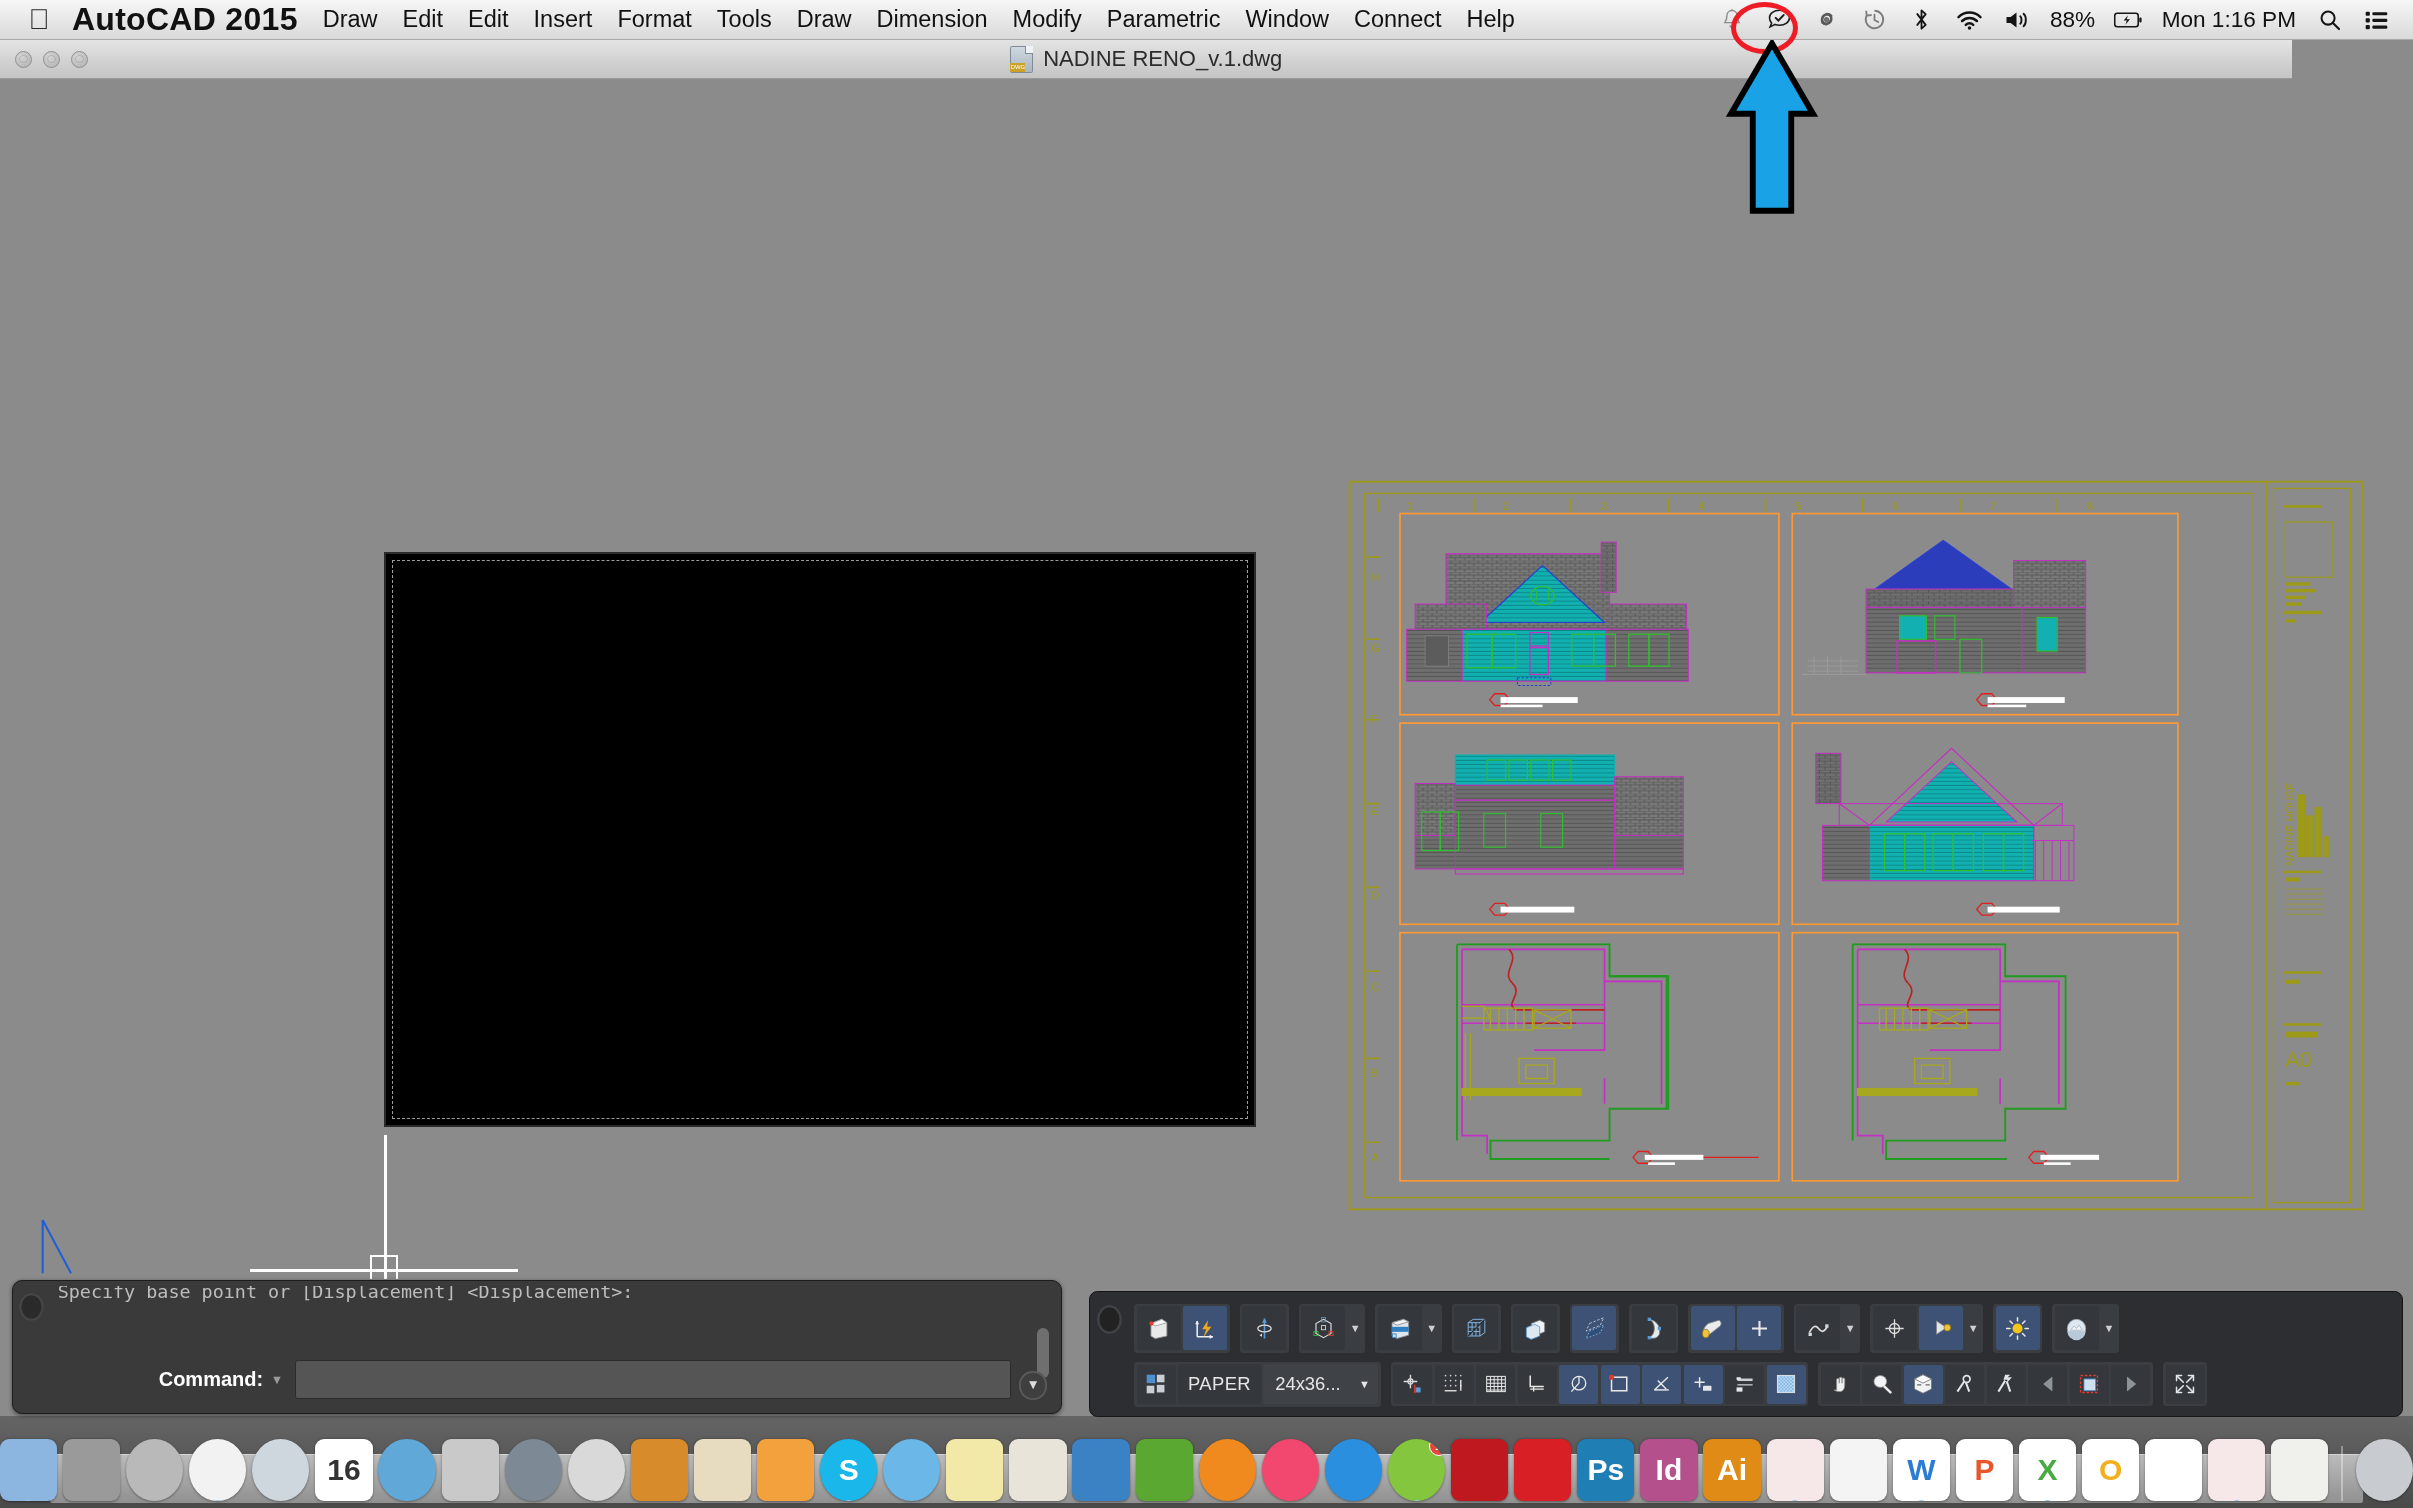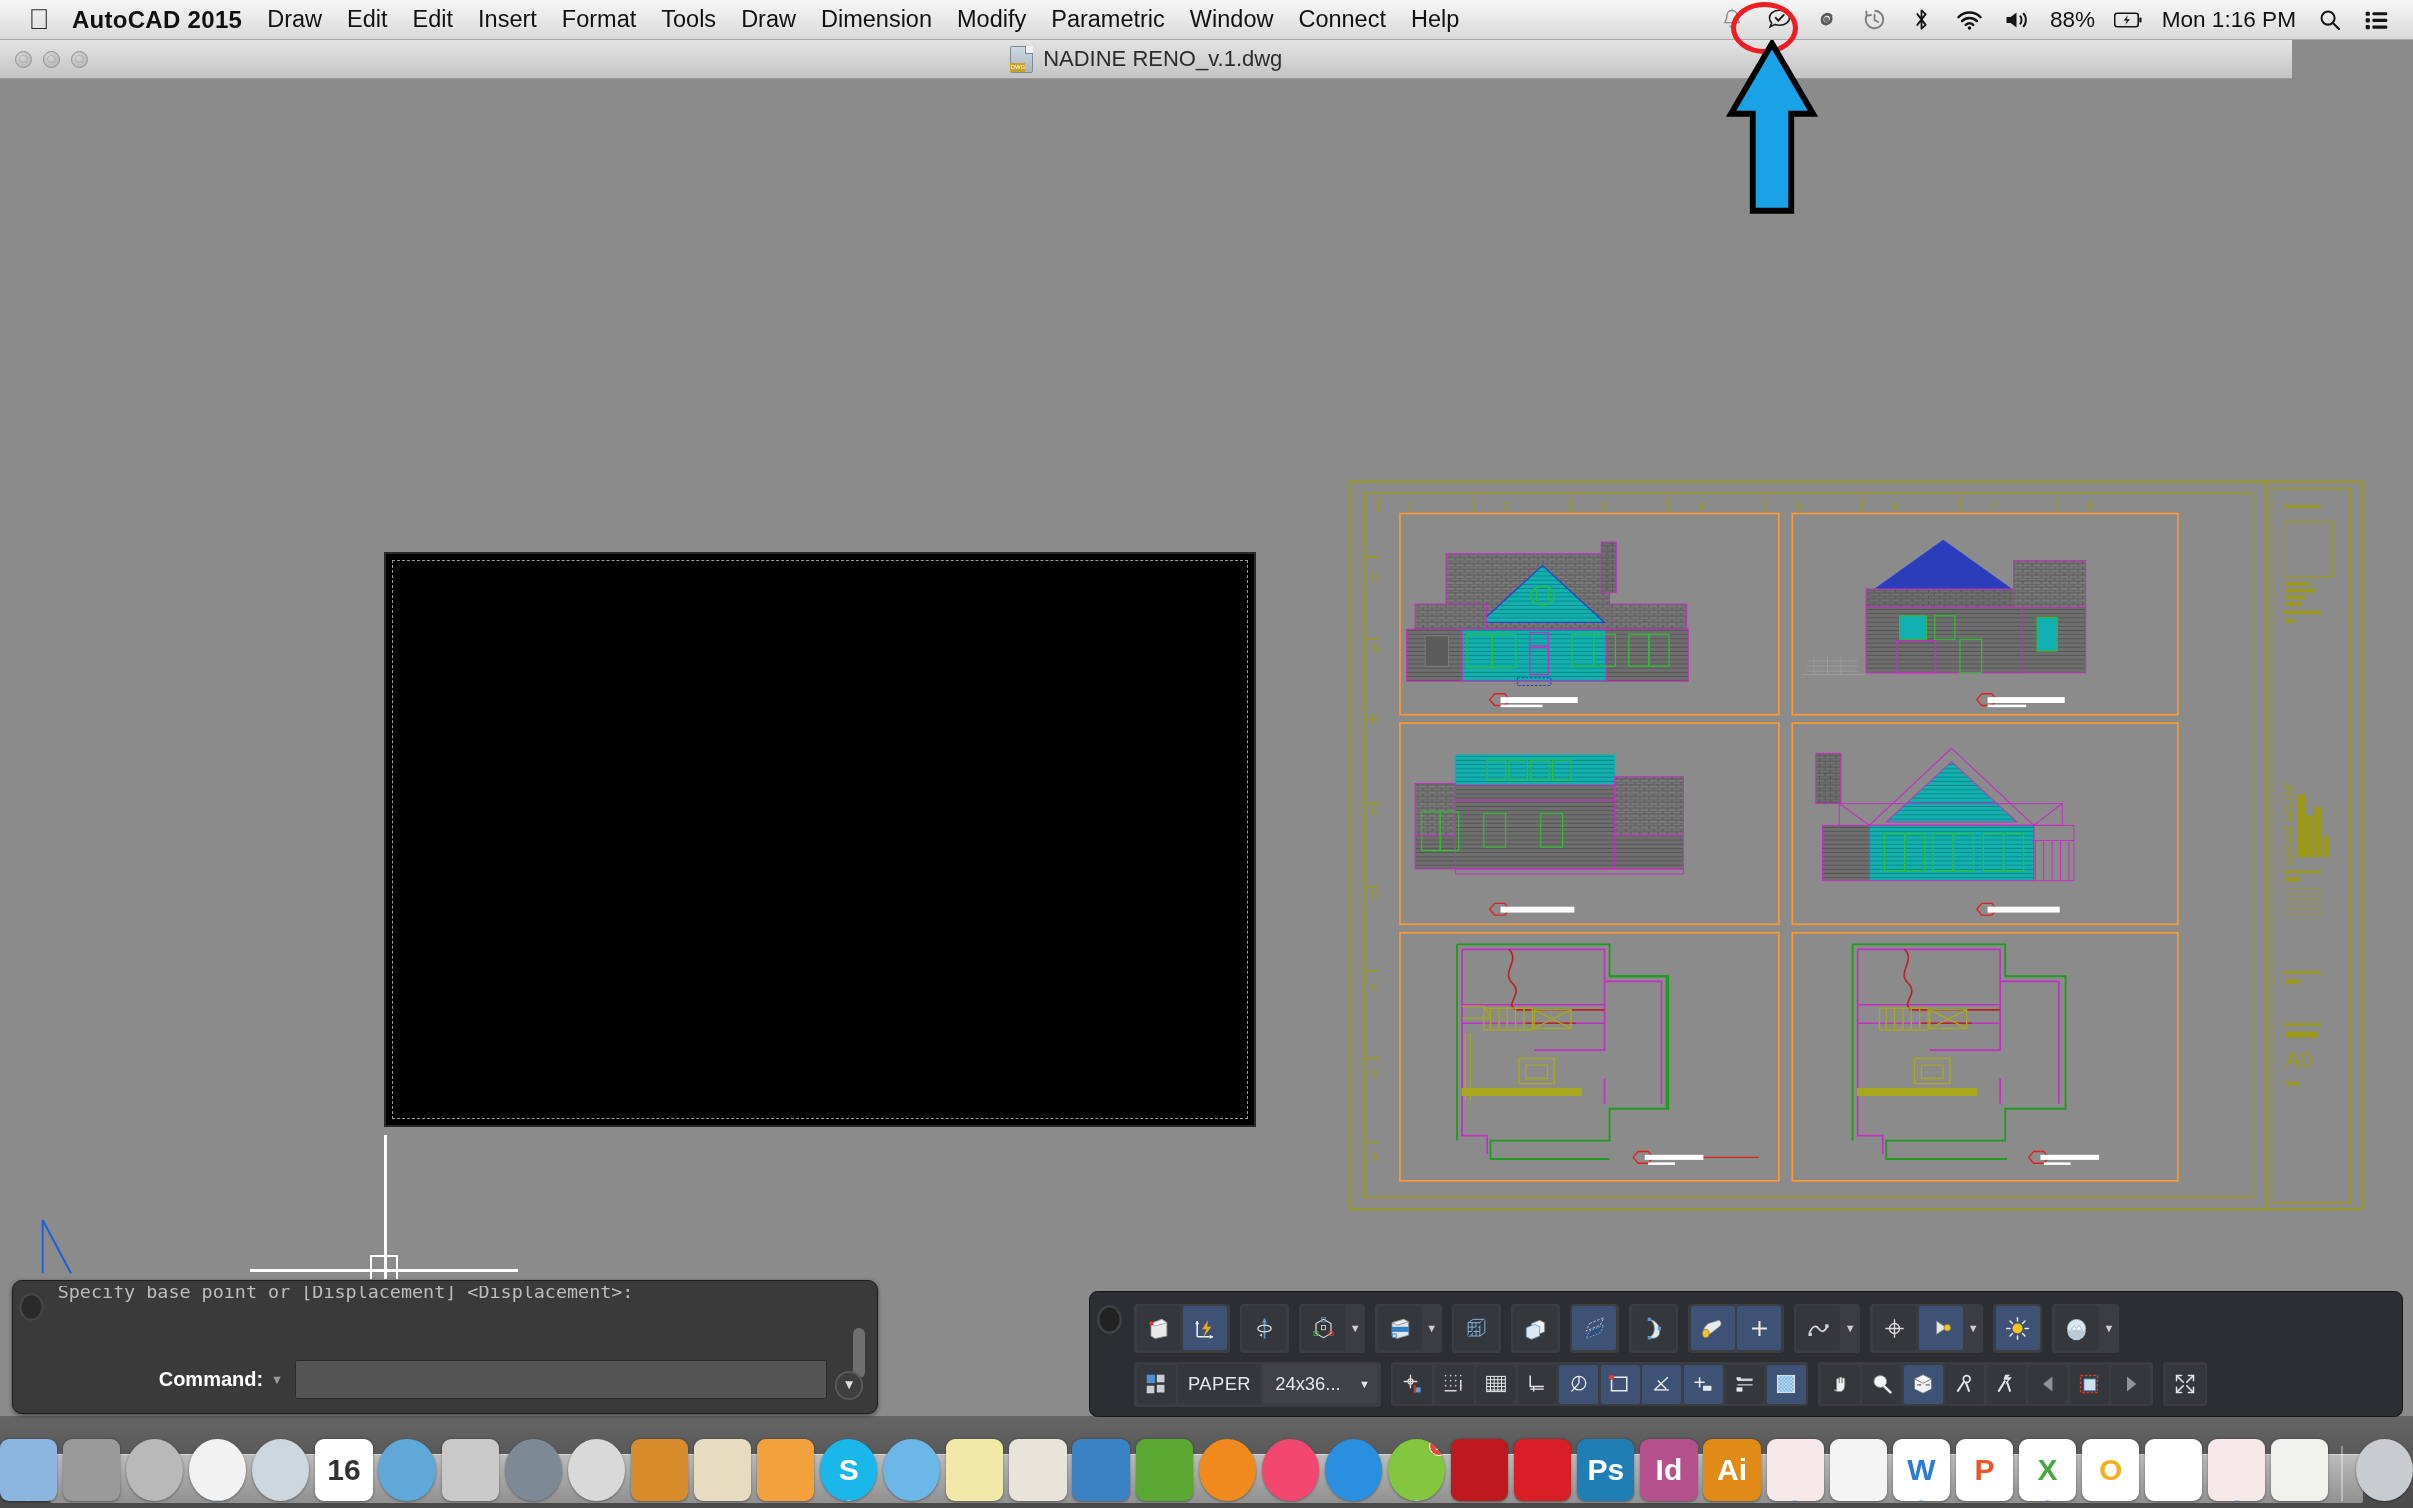--- a/index.html
+++ b/index.html
@@ -11,21 +11,21 @@
   #root { position: relative; width: 2413px; height: 1508px; }
 
   
   .menubar {
     position: absolute; top: 0; left: 0; width: 2413px; height: 40px;
     background: linear-gradient(to bottom, #f6f6f6 0%, #e8e8e8 50%, #d9d9d9 100%);
     border-bottom: 0.8px solid #a8a8a8;
     display: flex; align-items: center; z-index: 60;
   }
   .mb-apple { margin-left: 28.5px; margin-right: 22px; font-size: 28.5px; line-height: 1; color: #2a2a2a; }
-  .mb-app { font-size: 24px; font-weight: bold; color: #111; margin-right: 25px; letter-spacing: 0.3px; }
+  .mb-app { font-size: 32px; font-weight: bold; color: #111; margin-right: 25px; letter-spacing: 0.3px; }
   .mb-item { font-size: 23.5px; color: #111; margin-right: 25px; white-space: nowrap; }
   .mb-right { margin-left: auto; display: flex; align-items: center; gap: 19px; padding-right: 22px; }
   .mb-ic { width: 28.5px; height: 28.5px; display: flex; align-items: center; justify-content: center; color: #1a1a1a; }
   .mb-ic svg { display: block; }
   .mb-batt { font-size: 22.6px; color: #111; }
   .mb-time { font-size: 22.6px; color: #111; white-space: nowrap; }
 
   
   .titlebar {
     position: absolute; top: 40px; left: 0; width: 2292px; height: 39px;
@@ -70,21 +70,21 @@
 
   
   .ucsmark { position: absolute; left: 23.5px; top: 1136px; width: 59px; height: 60px; }
 
   
   .sheet { position: absolute; left: 1348px; top: 401px; width: 1016px; height: 731px; }
   .sheet svg { display: block; }
 
   
   .cmdwin {
-    position: absolute; left: 11.7px; top: 1280px; width: 866px; height: 134px;
+    position: absolute; left: 11.7px; top: 1280px; width: 1050px; height: 134px;
     background: #3a3a3a; border: 1.7px solid #1d1d1d; border-radius: 10px;
     box-shadow: 0 1.7px 4.2px rgba(0,0,0,.45); z-index: 40; overflow: hidden;
   }
   .cmdwin .grip { position: absolute; left: 6.7px; top: 11.7px; width: 25px; height: 28.5px;
                   border-radius: 50%; background: #2a2a2a;
                   box-shadow: inset 0 0 0 2.5px #454545; }
   .cmd-hist { position: absolute; left: 45px; top: 5px; right: 37px; height: 67px;
               color: #d3d3d3; font-family: "DejaVu Sans Mono", monospace; font-size: 18.4px;
               line-height: 25px; overflow: hidden; }
   .cmd-hist div:first-child { opacity: .85; margin-top: -6.7px; }

